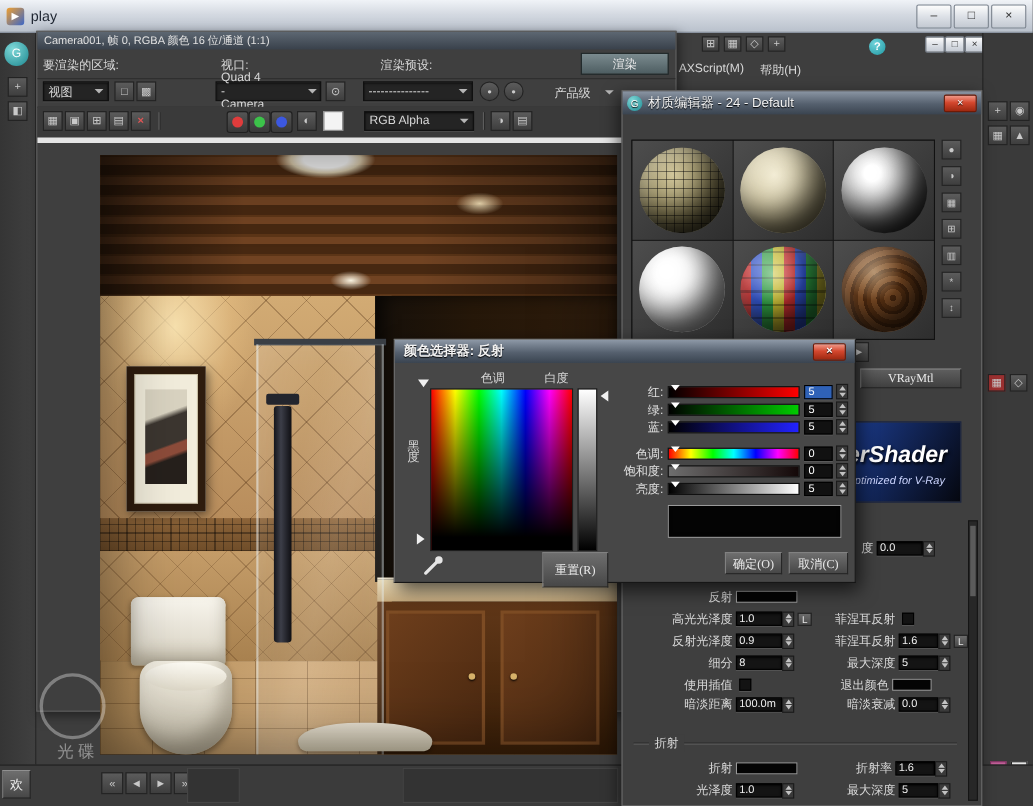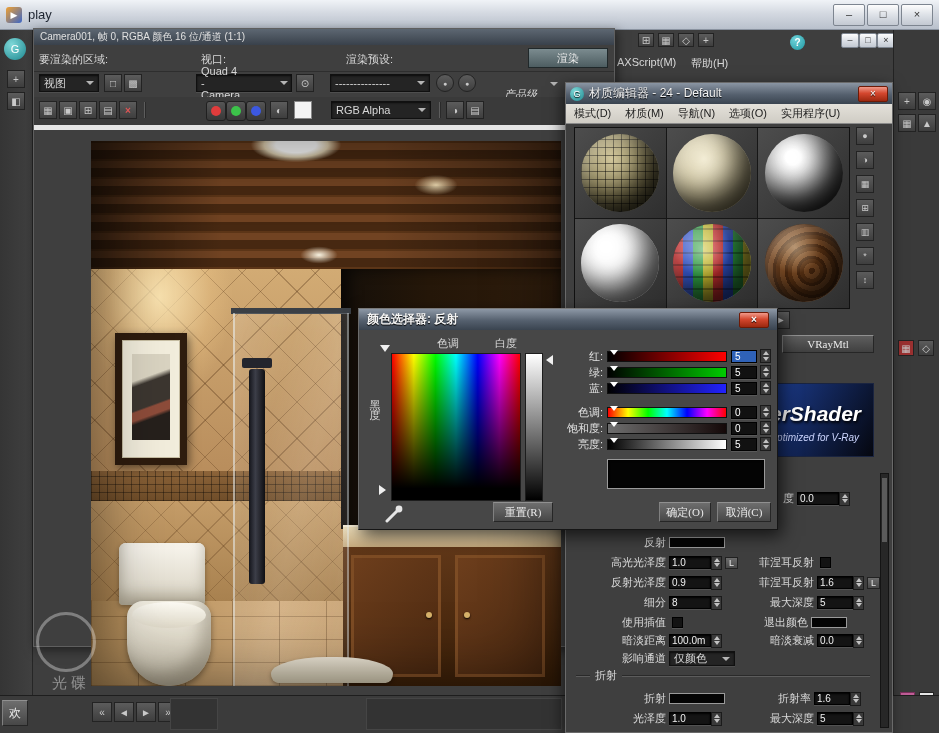--- a/index.html
+++ b/index.html
@@ -288,21 +288,21 @@
         <span>Quad 4 - Camera</span>
           <span class="arr"></span>
       </span>
       <span class="abs icon-btn g-lock" style="left:262px;top:3px;width:18px;height:18px;"></span>
       <span class="abs dd" style="left:296px;top:3px;width:100px;height:18px;">
         <span>---------------</span>
           <span class="arr"></span>
       </span>
       <span class="abs icon-btn g-rnd" style="left:402px;top:3px;width:18px;height:18px;border-radius:50%;"></span>
       <span class="abs icon-btn g-rnd" style="left:424px;top:3px;width:18px;height:18px;border-radius:50%;"></span>
-      <span class="abs lbl" style="left:470px;top:16px;font-style:italic;">产品级</span>
+      <span class="abs lbl" style="left:470px;top:6px;">产品级</span>
       <span class="abs" style="left:516px;top:11px;width:0;height:0;border:4px solid transparent;border-top-color:#b5b5b5;"></span>
     </div>
 
     <div class="abs rw-rowC">
       <span class="abs icon-btn g-save" style="left:5px;top:4px;width:18px;height:18px;"></span>
       <span class="abs icon-btn g-clone" style="left:25px;top:4px;width:18px;height:18px;"></span>
       <span class="abs icon-btn g-print" style="left:45px;top:4px;width:18px;height:18px;"></span>
       <span class="abs icon-btn g-copy" style="left:65px;top:4px;width:18px;height:18px;"></span>
       <span class="abs icon-btn g-clear" style="left:85px;top:4px;width:18px;height:18px;"></span>
       <span class="abs sep" style="left:110px;top:5px;"></span>
@@ -362,27 +362,20 @@
     <span class="wm-ring"></span>
     <span class="wm-text">光碟</span>
   </div>
 
   <div class="abs me">
     <div class="abs me-title">
       <span class="gdot">G</span>
       <span>材质编辑器 - 24 - Default</span>
       <span class="xbtn">×</span>
     </div>
-    <div class="abs me-menu">
-      <span>模式(D)</span>
-      <span>材质(M)</span>
-      <span>导航(N)</span>
-      <span>选项(O)</span>
-      <span>实用程序(U)</span>
-    </div>
 
     <div class="abs slotgrid">
       <div class="slot">
           <span class="sph sph1"></span>
         </div>
       <div class="slot">
           <span class="sph sph2"></span>
         </div>
       <div class="slot">
           <span class="sph sph3"></span>
@@ -506,27 +499,20 @@
         </span>
       <span class="sp13"></span>
       <span class="prl">暗淡衰减</span>
       <span class="pv2">0.0</span>
       <span class="spn">
           <i class="u"></i>
           <i class="d"></i>
         </span>
     </div>
 
-    <div class="mrow" style="top:568px;">
-      <span class="pl">影响通道</span>
-      <span class="dd" style="width:66px;height:15px;">
-        <span>仅颜色</span>
-          <span class="arr"></span>
-      </span>
-    </div>
 
     <div class="pdiv" style="top:592px;"></div>
     <span class="pdiv-lab" style="top:585px;">折射</span>
 
     <div class="mrow" style="top:608px;">
       <span class="pl">折射</span>
       <span class="swb"></span>
       <span class="prl" style="margin-left:16px;">折射率</span>
       <span class="pv2">1.6</span>
       <span class="spn">
@@ -570,21 +556,21 @@
     <span class="abs lbl" style="left:8px;top:82px;writing-mode:vertical-rl;letter-spacing:9px;">黑度</span>
     <span class="abs tri-r" style="left:20px;top:176px;"></span>
 
     <div class="abs wstrip"></div>
     <span class="abs tri-l" style="left:187px;top:46px;"></span>
 
     <svg class="abs" style="left:26px;top:194px;" width="20" height="20">
       <line x1="2" y1="18" x2="12" y2="8" stroke="#e6e6e6" stroke-width="3" stroke-linecap="round"></line>
       <circle cx="14" cy="6" r="3.4" fill="#e6e6e6"></circle>
     </svg>
-    <span class="abs btn3d" style="left:134px;top:193px;width:60px;height:20px;">重置(R)</span>
+    <span class="abs btn3d" style="left:134px;top:193px;width:60px;height:32px;">重置(R)</span>
 
     <div class="cp-row" style="top:40px;">
       <span class="cp-lab">红:</span>
       <span class="cp-bar b-red">
           <span class="bm" style="left:2px;"></span>
         </span>
       <span class="cp-val sel">5</span>
       <span class="spn cp-spin">
           <i class="u"></i>
           <i class="d"></i>

